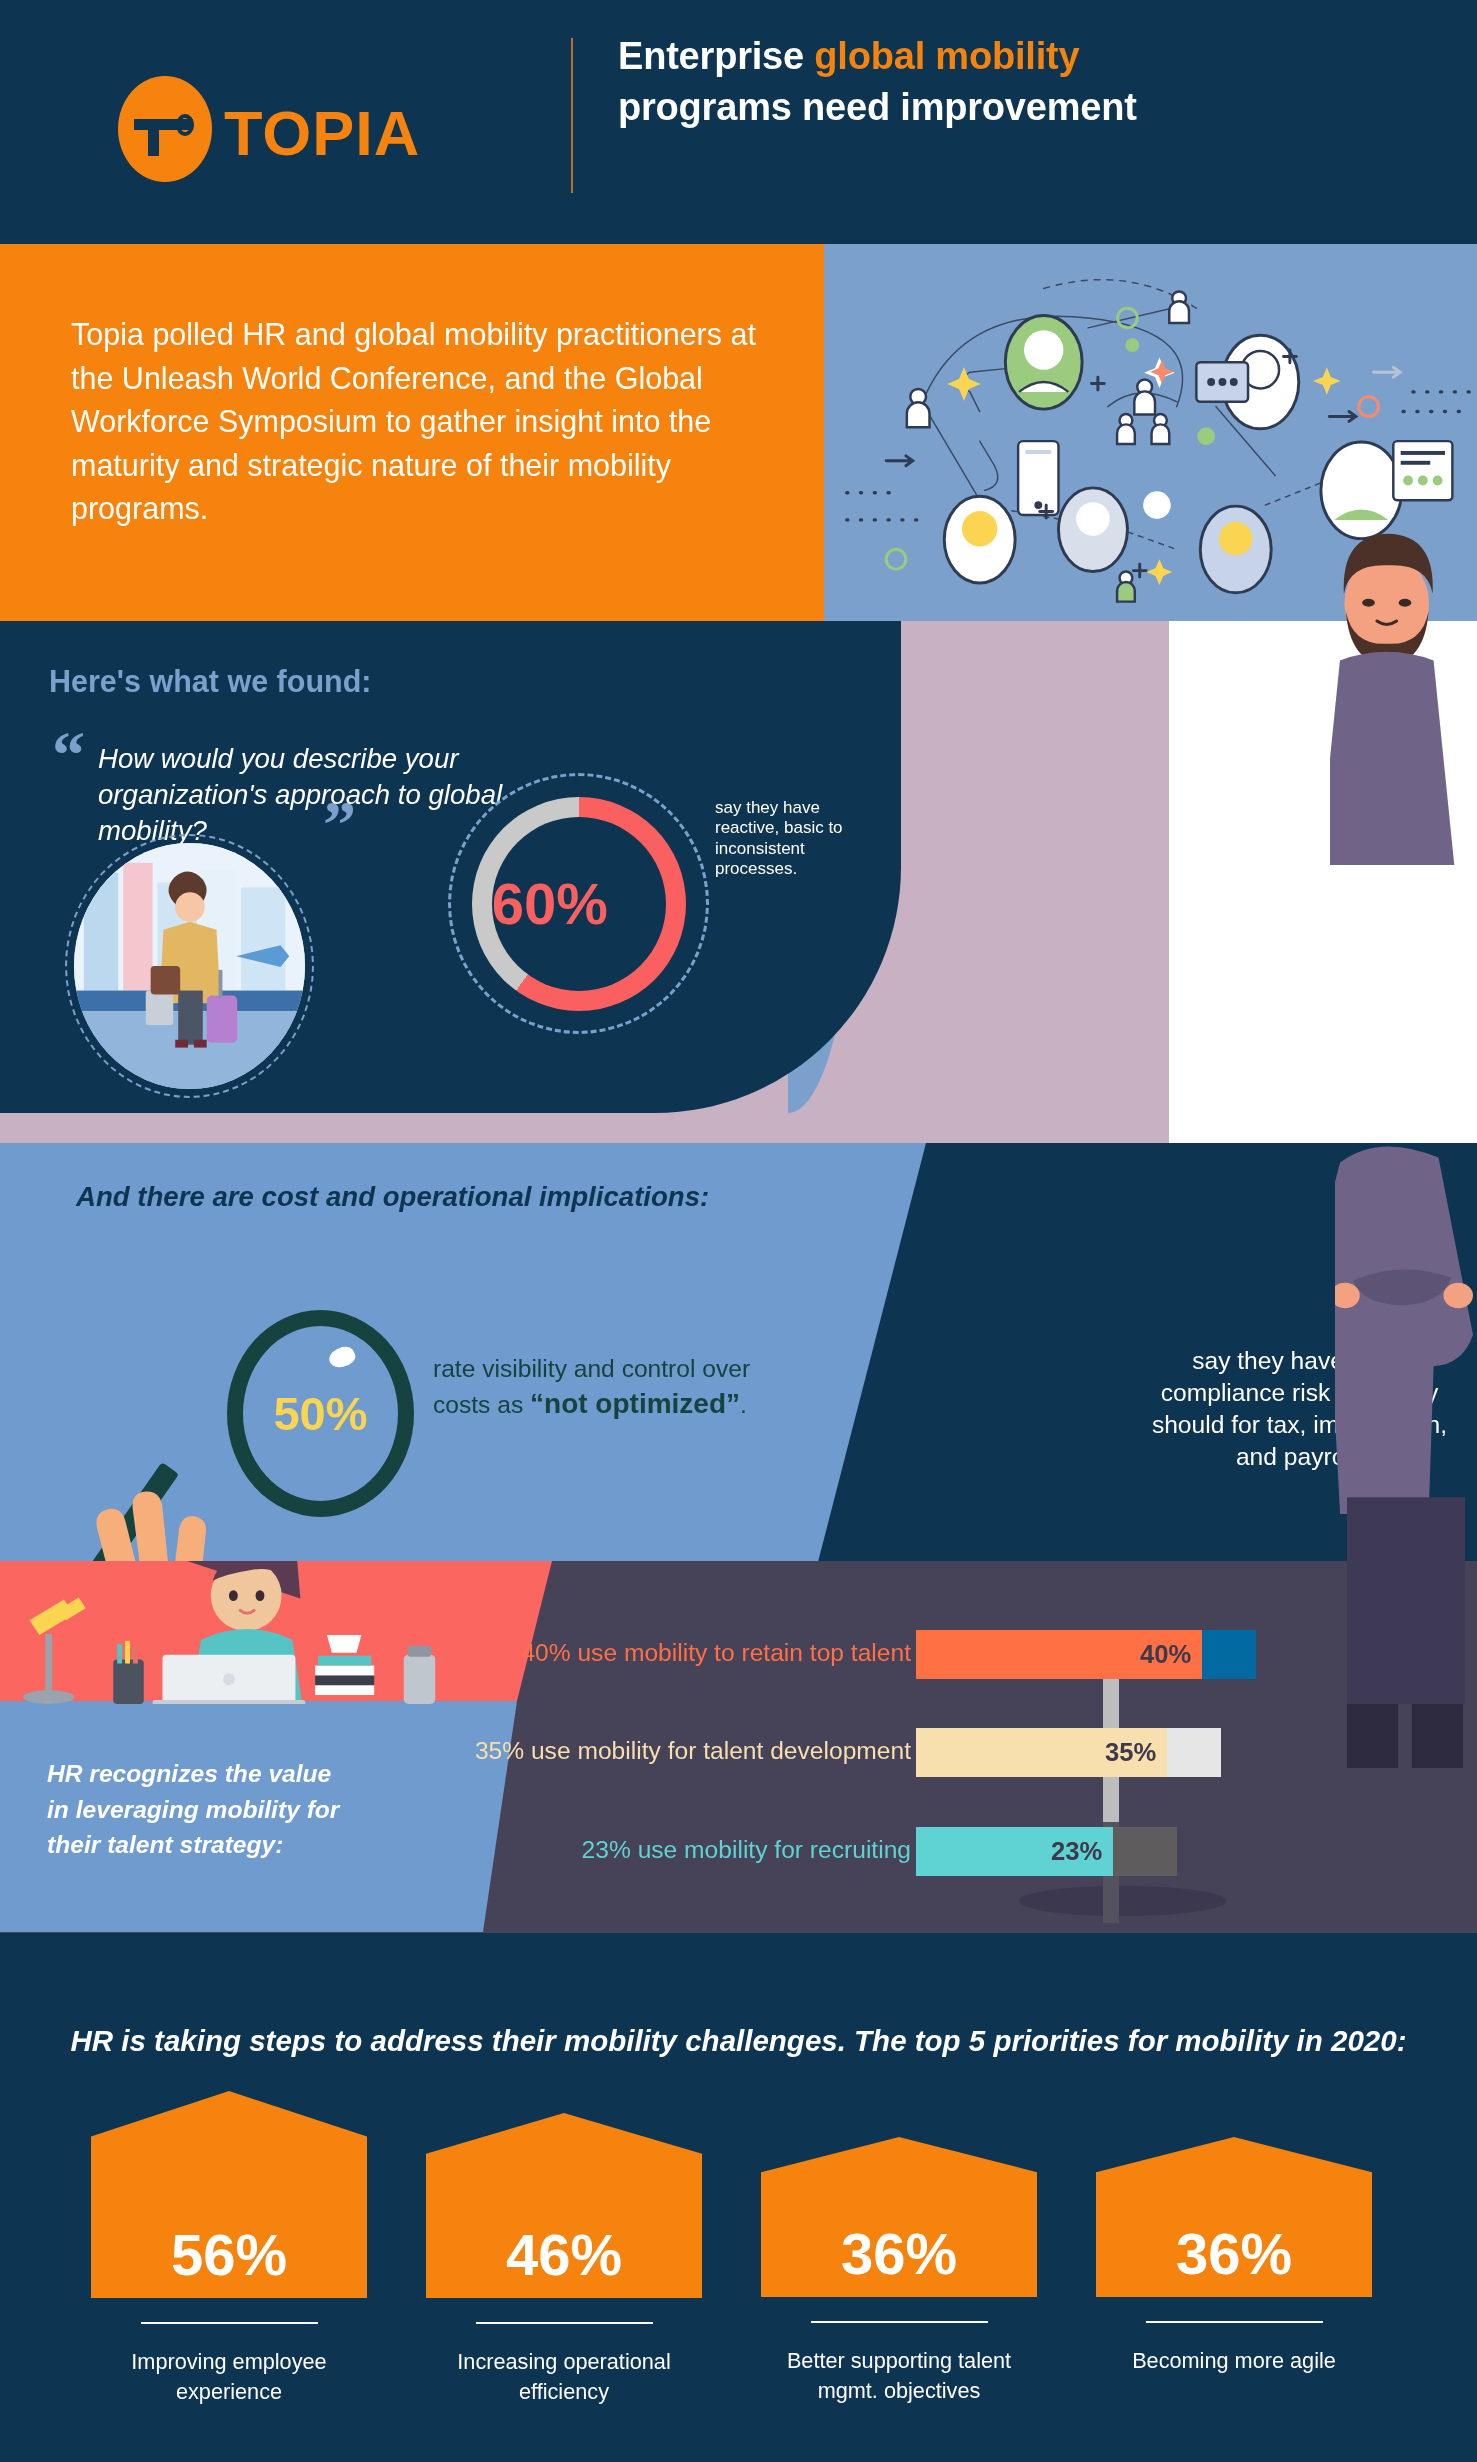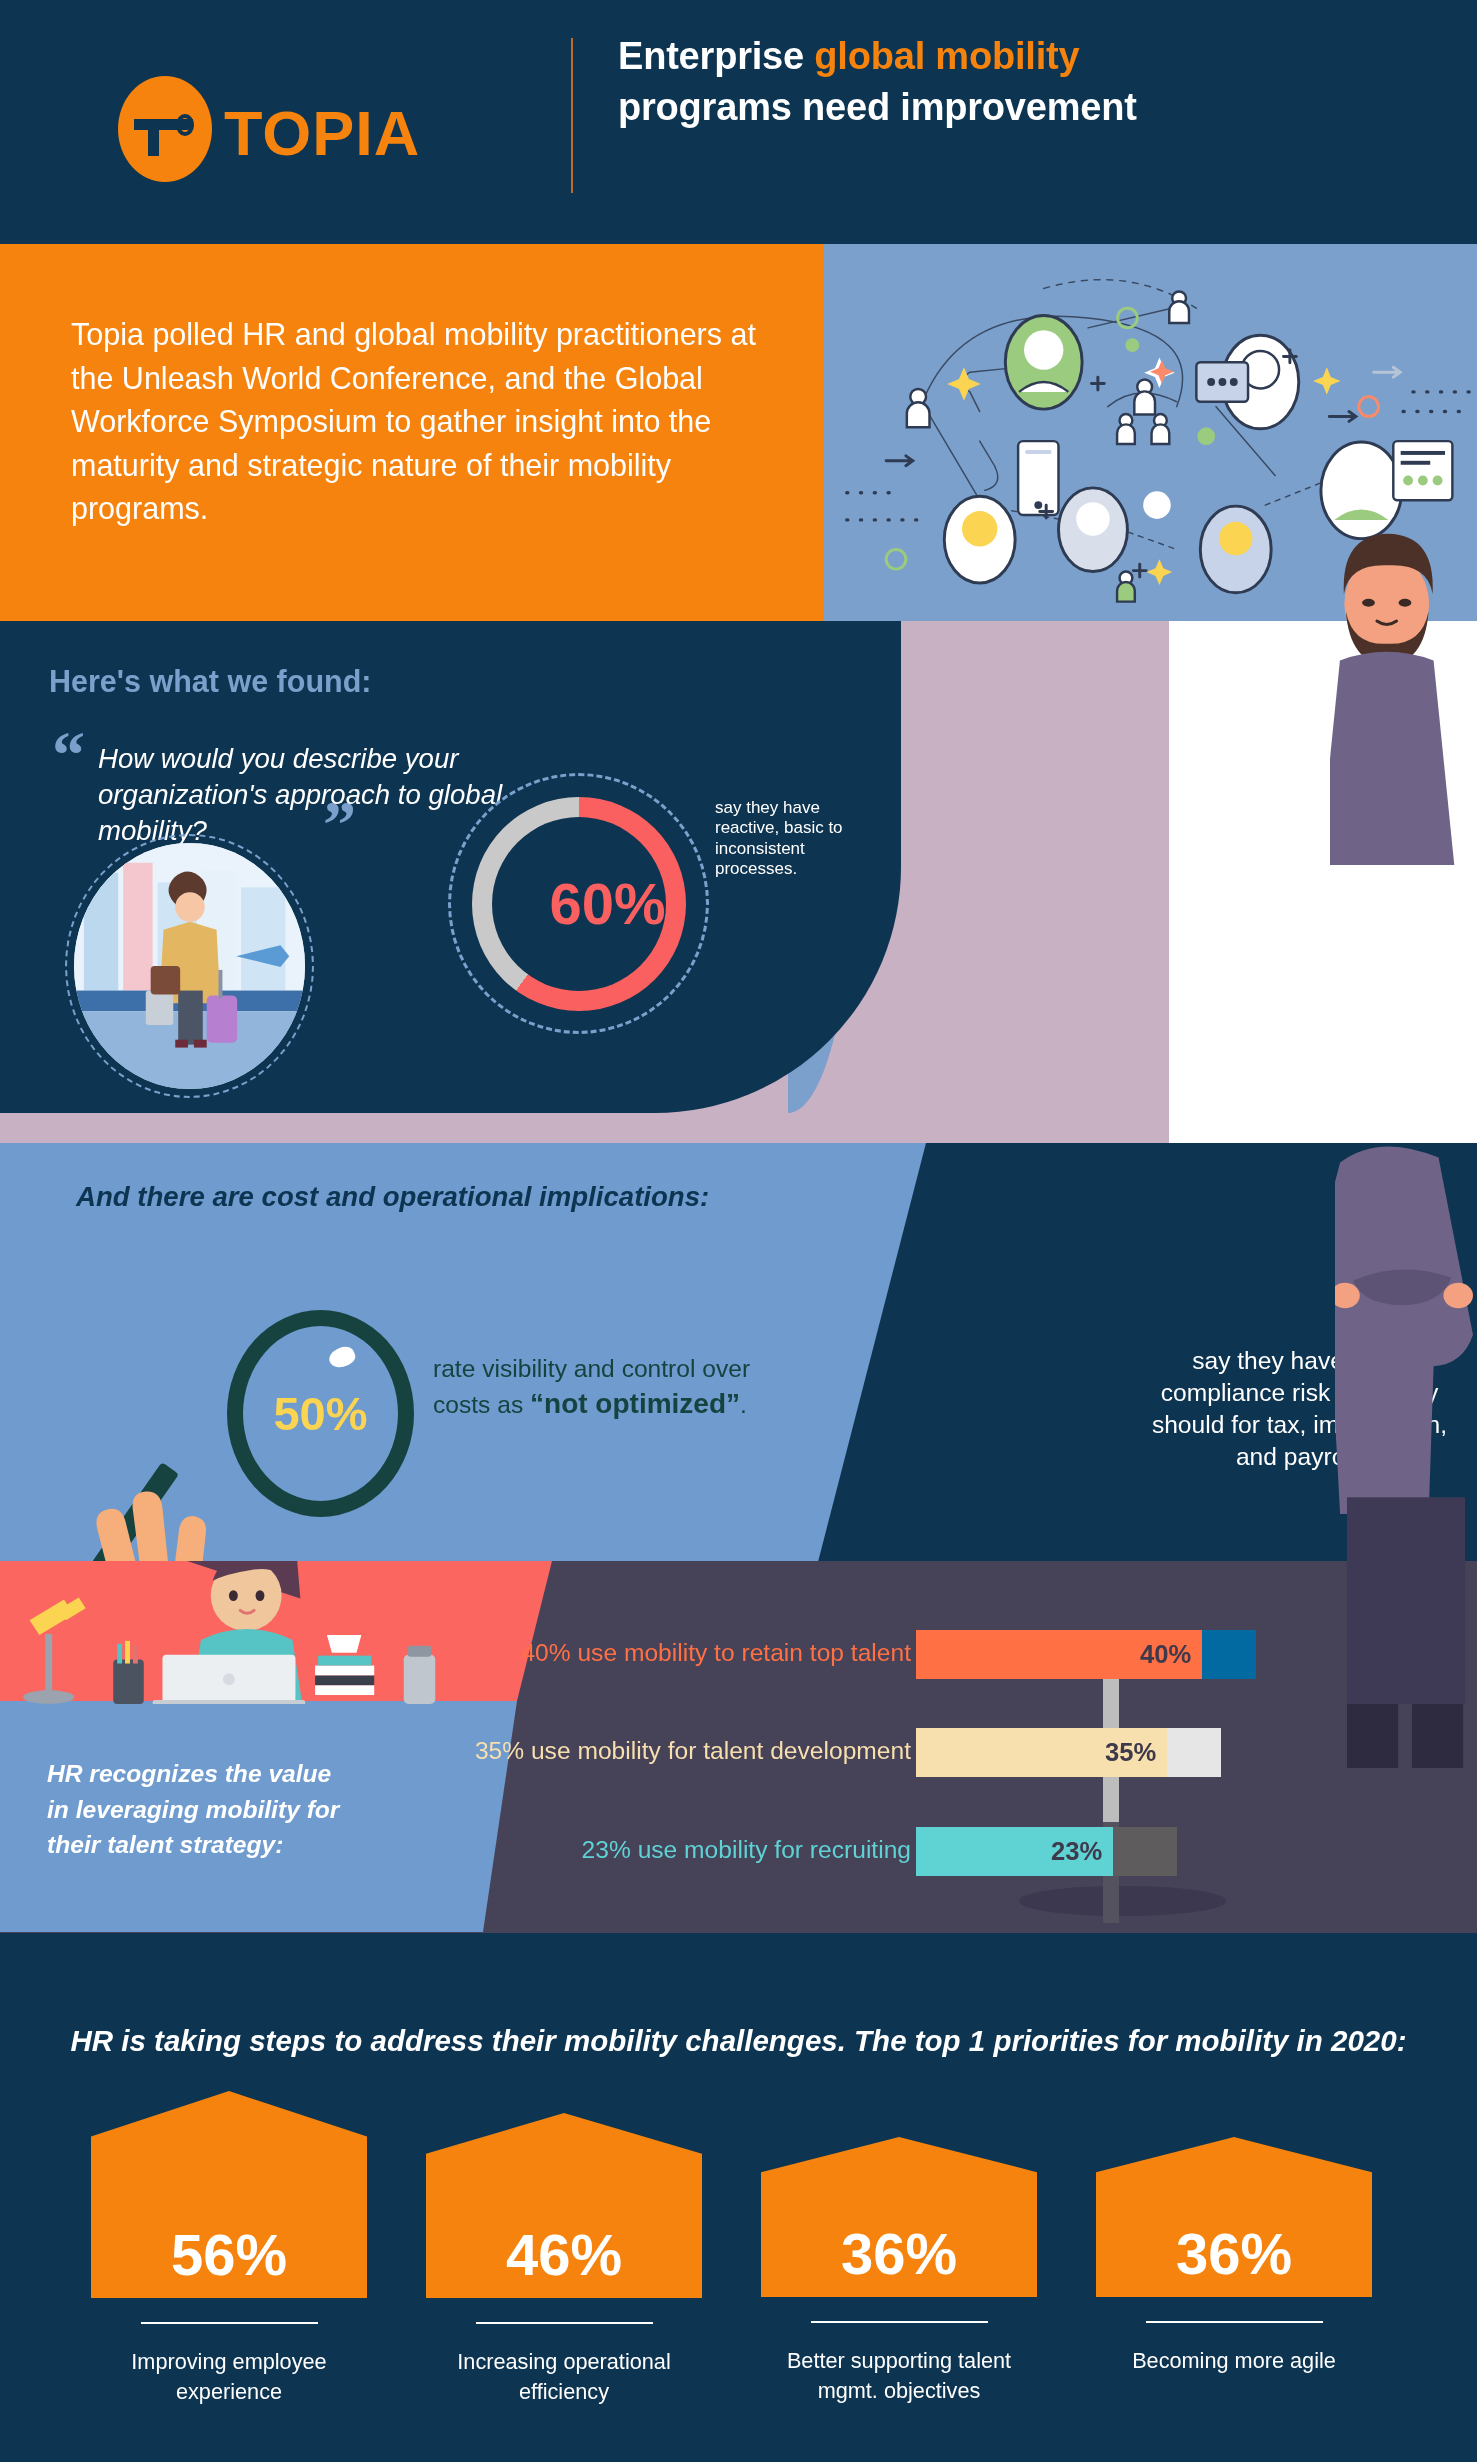--- a/index.html
+++ b/index.html
@@ -119,21 +119,21 @@
     z-index:5;
   }
   .donut{
     position:absolute; left:472px; top:797px; width:214px; height:214px;
     border-radius:50%; z-index:6;
     background:conic-gradient(#FA6060 0deg 216deg, #C9C9C9 216deg 360deg);
   }
   .donut-hole{
     position:absolute; left:19.7px; top:19.7px; width:174px; height:174px;
     border-radius:50%; background:#0D3450;
-    display:flex; align-items:center; justify-content:flex-end;
+    display:flex; align-items:center; justify-content:flex-start;
   }
   .donut-label{
     font-size:58px; font-weight:bold; color:#FA6060; line-height:1;
   }
   .said-text{
     position:absolute; left:715px; top:798px; width:163px;
     font-size:17px; color:#FFFFFF; line-height:1.2; z-index:7;
   }
   .lead-title{
     position:absolute; left:953px; top:709px; width:364px;
@@ -591,21 +591,21 @@
       </div>
       <div class="bar-row" style="top: 197px;">
         <div class="bar-text" style="color: rgb(95, 211, 212);">23% use mobility for recruiting</div>
         <div class="bar-track" style="width: 261px; background: rgb(94, 92, 92);">
           <div class="bar-fill" style="width: 197px; background: rgb(95, 211, 212);">23%</div>
         </div>
       </div>
     </div>
 
   <div class="sec-prio">
-    <div class="prio-title">HR is taking steps to address their mobility challenges. The top 1 priorities for mobility in 2020:</div>
+    <div class="prio-title">HR is taking steps to address their mobility challenges. The top 5 priorities for mobility in 2020:</div>
 
   </div>
 
   <div id="prio-container">
       <div class="prio-item" style="left: 91px; top: 2091px; position: absolute; z-index: 5;">
         <div class="prio-shape" style="height: 207px;">
           <div class="prio-pct">56%</div>
         </div>
         <div class="prio-rule"></div>
         <div class="prio-label">Improving employee experience</div>

